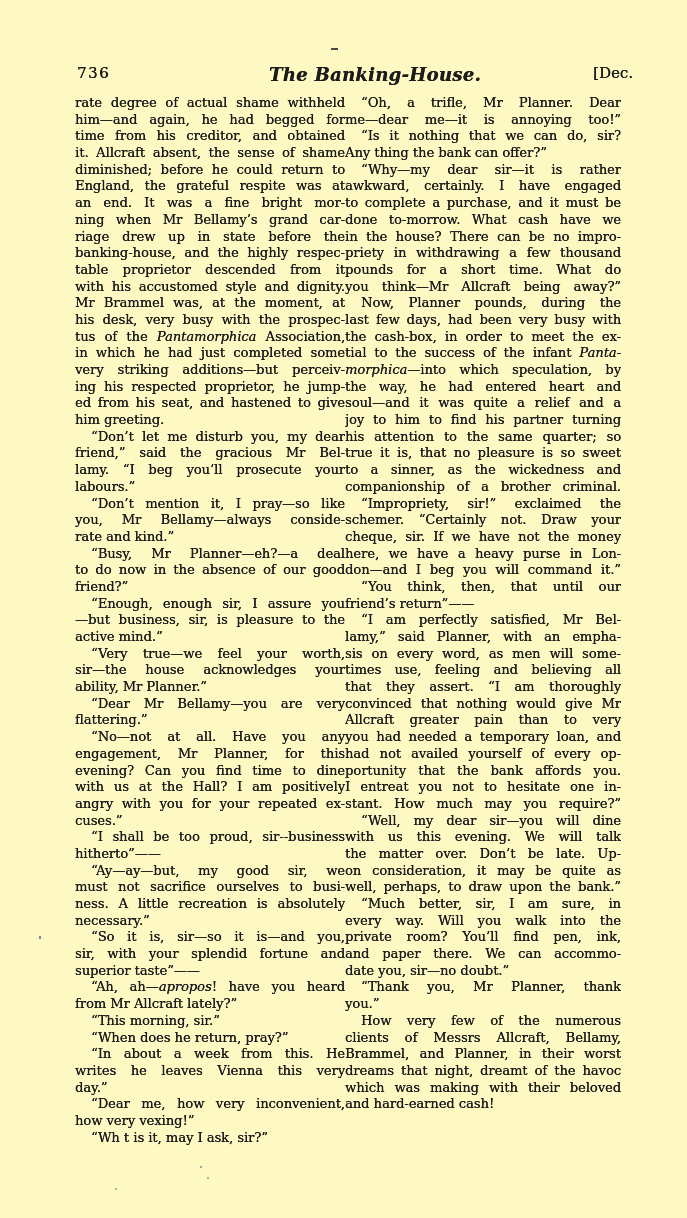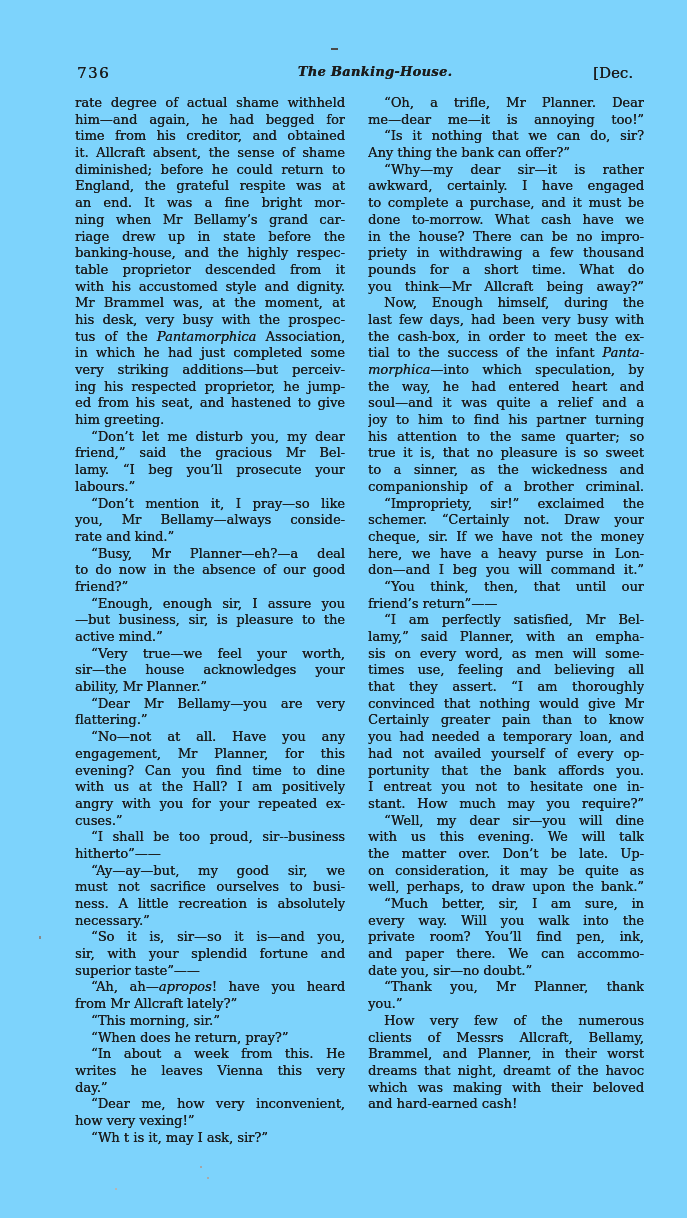--- a/index.html
+++ b/index.html
@@ -4,42 +4,42 @@
 <style>
   html, body { margin: 0; padding: 0; }
   body {
     width: 687px; height: 1218px;
     background: #ffffff;
     font-family: "DejaVu Serif", serif;
     color: #1c1c1c;
     position: relative;
     overflow: hidden;
   }
-  .page { position: absolute; inset: 0; background: #7dd3fc; }
+  .page { position: absolute; inset: 0; background: #fef9c3; }
 
   
   .header {
     position: absolute; top: 64px; left: 75px; width: 558px; height: 20px;
     font-size: 15px;
     text-shadow: 0.3px 0 0 currentColor;
   }
   .pagenum { position: absolute; left: 2px; top: 0; letter-spacing: 1.5px; }
   .title {
     position: absolute; left: 0; right: 0; top: 0;
     text-align: center;
     font-style: italic; font-weight: bold;
-    font-size: 13px; letter-spacing: 0.3px;
+    font-size: 18px; letter-spacing: 0.3px;
     transform: translateX(21px);
   }
   .issue { position: absolute; right: 0; top: 0; margin-left: 44px; }
 
   
   .columns {
     position: absolute; top: 95px; left: 75px;
-    display: flex; gap: 23px;
+    display: flex; gap: 0;
   }
   .col {
     font-size: 13px; line-height: 16.7px;
     text-shadow: 0.25px 0 0 currentColor;
   }
   #col-left  { width: 270px; }
   #col-right { width: 276px; }
 
   .line { height: 16.7px; overflow: hidden; }
   .line.flush { text-align: justify; text-align-last: justify; }
@@ -139,21 +139,21 @@
         <div class="line indent flush">“Is it nothing that we can do, sir?</div>
         <div class="line">Any thing the bank can offer?”</div>
         <div class="line indent flush">“Why—my dear sir—it is rather</div>
         <div class="line flush">awkward, certainly.  I have engaged</div>
         <div class="line flush">to complete a purchase, and it must be</div>
         <div class="line flush">done to-morrow.  What cash have we</div>
         <div class="line flush">in the house?  There can be no impro-</div>
         <div class="line flush">priety in withdrawing a few thousand</div>
         <div class="line flush">pounds for a short time.  What do</div>
         <div class="line flush">you think—Mr Allcraft being away?”</div>
-        <div class="line indent flush">Now, Enough himself, during the</div>
+        <div class="line indent flush">Now, Planner pounds, during the</div>
         <div class="line flush">last few days, had been very busy with</div>
         <div class="line flush">the cash-box, in order to meet the ex-</div>
         <div class="line flush">tial to the success of the infant <i>Panta-</i></div>
         <div class="line flush"><i>morphica</i>—into which speculation, by</div>
         <div class="line flush">the way, he had entered heart and</div>
         <div class="line flush">soul—and it was quite a relief and a</div>
         <div class="line flush">joy to him to find his partner turning</div>
         <div class="line flush">his attention to the same quarter; so</div>
         <div class="line flush">true it is, that no pleasure is so sweet</div>
         <div class="line flush">to a sinner, as the wickedness and</div>
@@ -164,21 +164,21 @@
         <div class="line flush">here, we have a heavy purse in Lon-</div>
         <div class="line flush">don—and I beg you will command it.”</div>
         <div class="line indent flush">“You think, then, that until our</div>
         <div class="line">friend’s return”——</div>
         <div class="line indent flush">“I am perfectly satisfied, Mr Bel-</div>
         <div class="line flush">lamy,” said Planner, with an empha-</div>
         <div class="line flush">sis on every word, as men will some-</div>
         <div class="line flush">times use, feeling and believing all</div>
         <div class="line flush">that they assert.  “I am thoroughly</div>
         <div class="line flush">convinced that nothing would give Mr</div>
-        <div class="line flush">Certainly greater pain than to know</div>
+        <div class="line flush">Allcraft greater pain than to very</div>
         <div class="line flush">you had needed a temporary loan, and</div>
         <div class="line flush">had not availed yourself of every op-</div>
         <div class="line flush">portunity that the bank affords you.</div>
         <div class="line flush">I entreat you not to hesitate one in-</div>
         <div class="line flush">stant.  How much may you require?”</div>
         <div class="line indent flush">“Well, my dear sir—you will dine</div>
         <div class="line flush">with us this evening.  We will talk</div>
         <div class="line flush">the matter over.  Don’t be late.  Up-</div>
         <div class="line flush">on consideration, it may be quite as</div>
         <div class="line flush">well, perhaps, to draw upon the bank.”</div>

